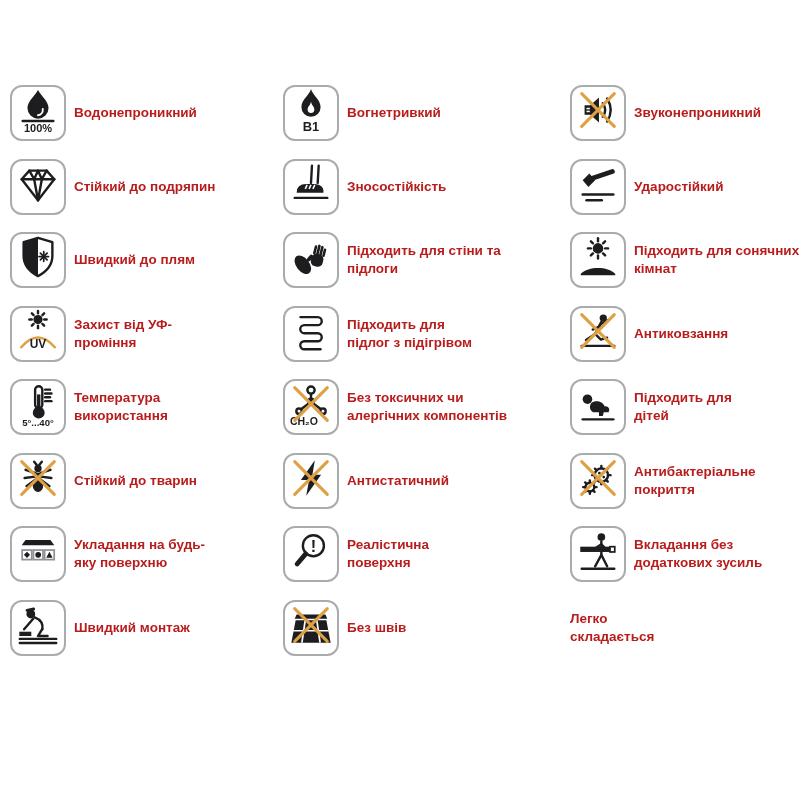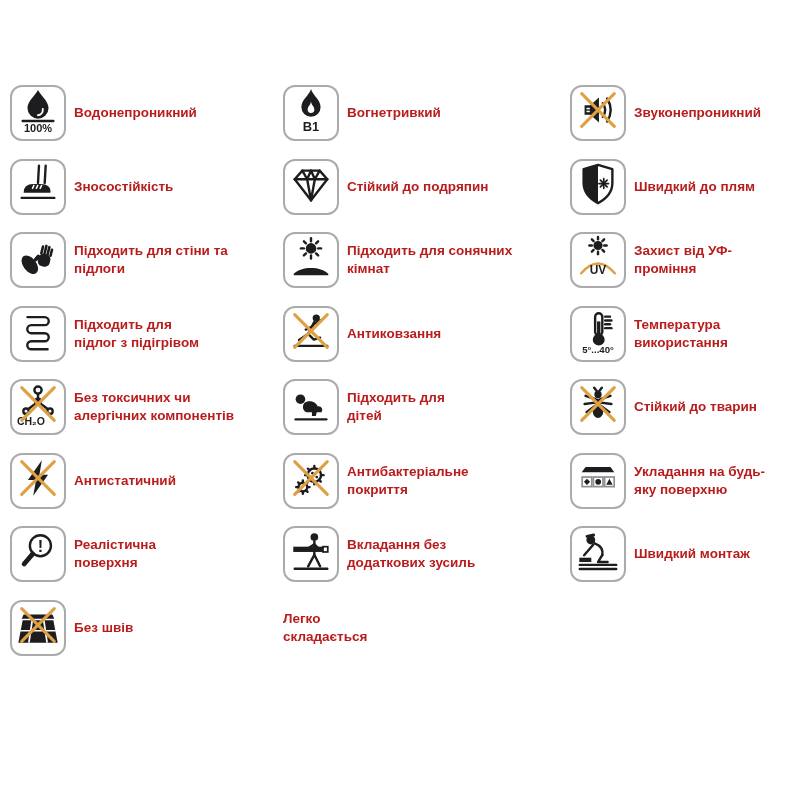--- a/index.html
+++ b/index.html
@@ -71,50 +71,61 @@
         </g>
       </svg>
     </div>
     <div class="lbl">Звуконепроникний</div>
   </div>
 
   <div class="cell">
     <div class="ibox">
       <svg width="46" height="46" viewBox="0 0 48 48">
         <g class="st" stroke-width="2.4">
+          <polygon points="15,10 33,10 41,19 24,41 7,19"></polygon>
+          <line x1="7" y1="19" x2="41" y2="19"></line>
+          <polyline points="15,10 20,19 24,10 28,19 33,10"></polyline>
+          <line x1="20" y1="19" x2="24" y2="41"></line>
+          <line x1="28" y1="19" x2="24" y2="41"></line>
+        </g>
+      </svg>
+    </div>
+    <div class="lbl">Стійкий до подряпин</div>
+  </div>
+
+  <div class="cell">
+    <div class="ibox">
+      <svg width="46" height="46" viewBox="0 0 48 48">
+        <g class="st" stroke-width="2.4">
           <line x1="25" y1="5" x2="24" y2="23"></line>
           <line x1="32" y1="5" x2="31" y2="23"></line>
         </g>
         <path class="fl" d="M9 33 Q9 24 19 24 L28 24 Q37 25 37 31 L37 33 Z"></path>
         <g stroke="#fff" stroke-width="1.6">
           <line x1="20" y1="25" x2="18" y2="29"></line>
           <line x1="24" y1="25" x2="22" y2="29"></line>
           <line x1="28" y1="25" x2="26" y2="29"></line>
         </g>
         <line class="st" x1="7" y1="38.5" x2="41" y2="38.5" stroke-width="2.6"></line>
       </svg>
     </div>
     <div class="lbl">Зносостійкість</div>
   </div>
 
   <div class="cell">
     <div class="ibox">
       <svg width="46" height="46" viewBox="0 0 48 48">
-        <g class="st" stroke-width="2.4">
-          <polygon points="15,10 33,10 41,19 24,41 7,19"></polygon>
-          <line x1="7" y1="19" x2="41" y2="19"></line>
-          <polyline points="15,10 20,19 24,10 28,19 33,10"></polyline>
-          <line x1="20" y1="19" x2="24" y2="41"></line>
-          <line x1="28" y1="19" x2="24" y2="41"></line>
-        </g>
-      </svg>
-    </div>
-    <div class="lbl">Стійкий до подряпин</div>
-  </div>
-
+        <polygon class="fl" points="8,20 15,13 21,20 14,27"></polygon>
+        <line x1="15" y1="19" x2="39" y2="11" stroke="#1d1d1f" stroke-width="5" stroke-linecap="round"></line>
+        <line class="st" x1="8" y1="35" x2="40" y2="35" stroke-width="3.2"></line>
+        <line class="st" x1="12" y1="41" x2="28" y2="41" stroke-width="1.8"></line>
+      </svg>
+    </div>
+    <div class="lbl">Ударостійкий</div>
+  </div>
 
   <div class="cell">
     <div class="ibox">
       <svg width="46" height="46" viewBox="0 0 48 48">
         <clipPath id="clipL">
             <rect x="0" y="0" width="24" height="48"></rect>
           </clipPath>
         <path class="st" stroke-width="2.6" d="M24 4 L39 8.5 V23 C39 33 32.5 39.5 24 44 C15.5 39.5 9 33 9 23 V8.5 Z"></path>
         <path class="fl" clip-path="url(#clipL)" d="M24 4 L39 8.5 V23 C39 33 32.5 39.5 24 44 C15.5 39.5 9 33 9 23 V8.5 Z"></path>
         <g stroke="#1d1d1f" stroke-width="1.8" stroke-linecap="round">

